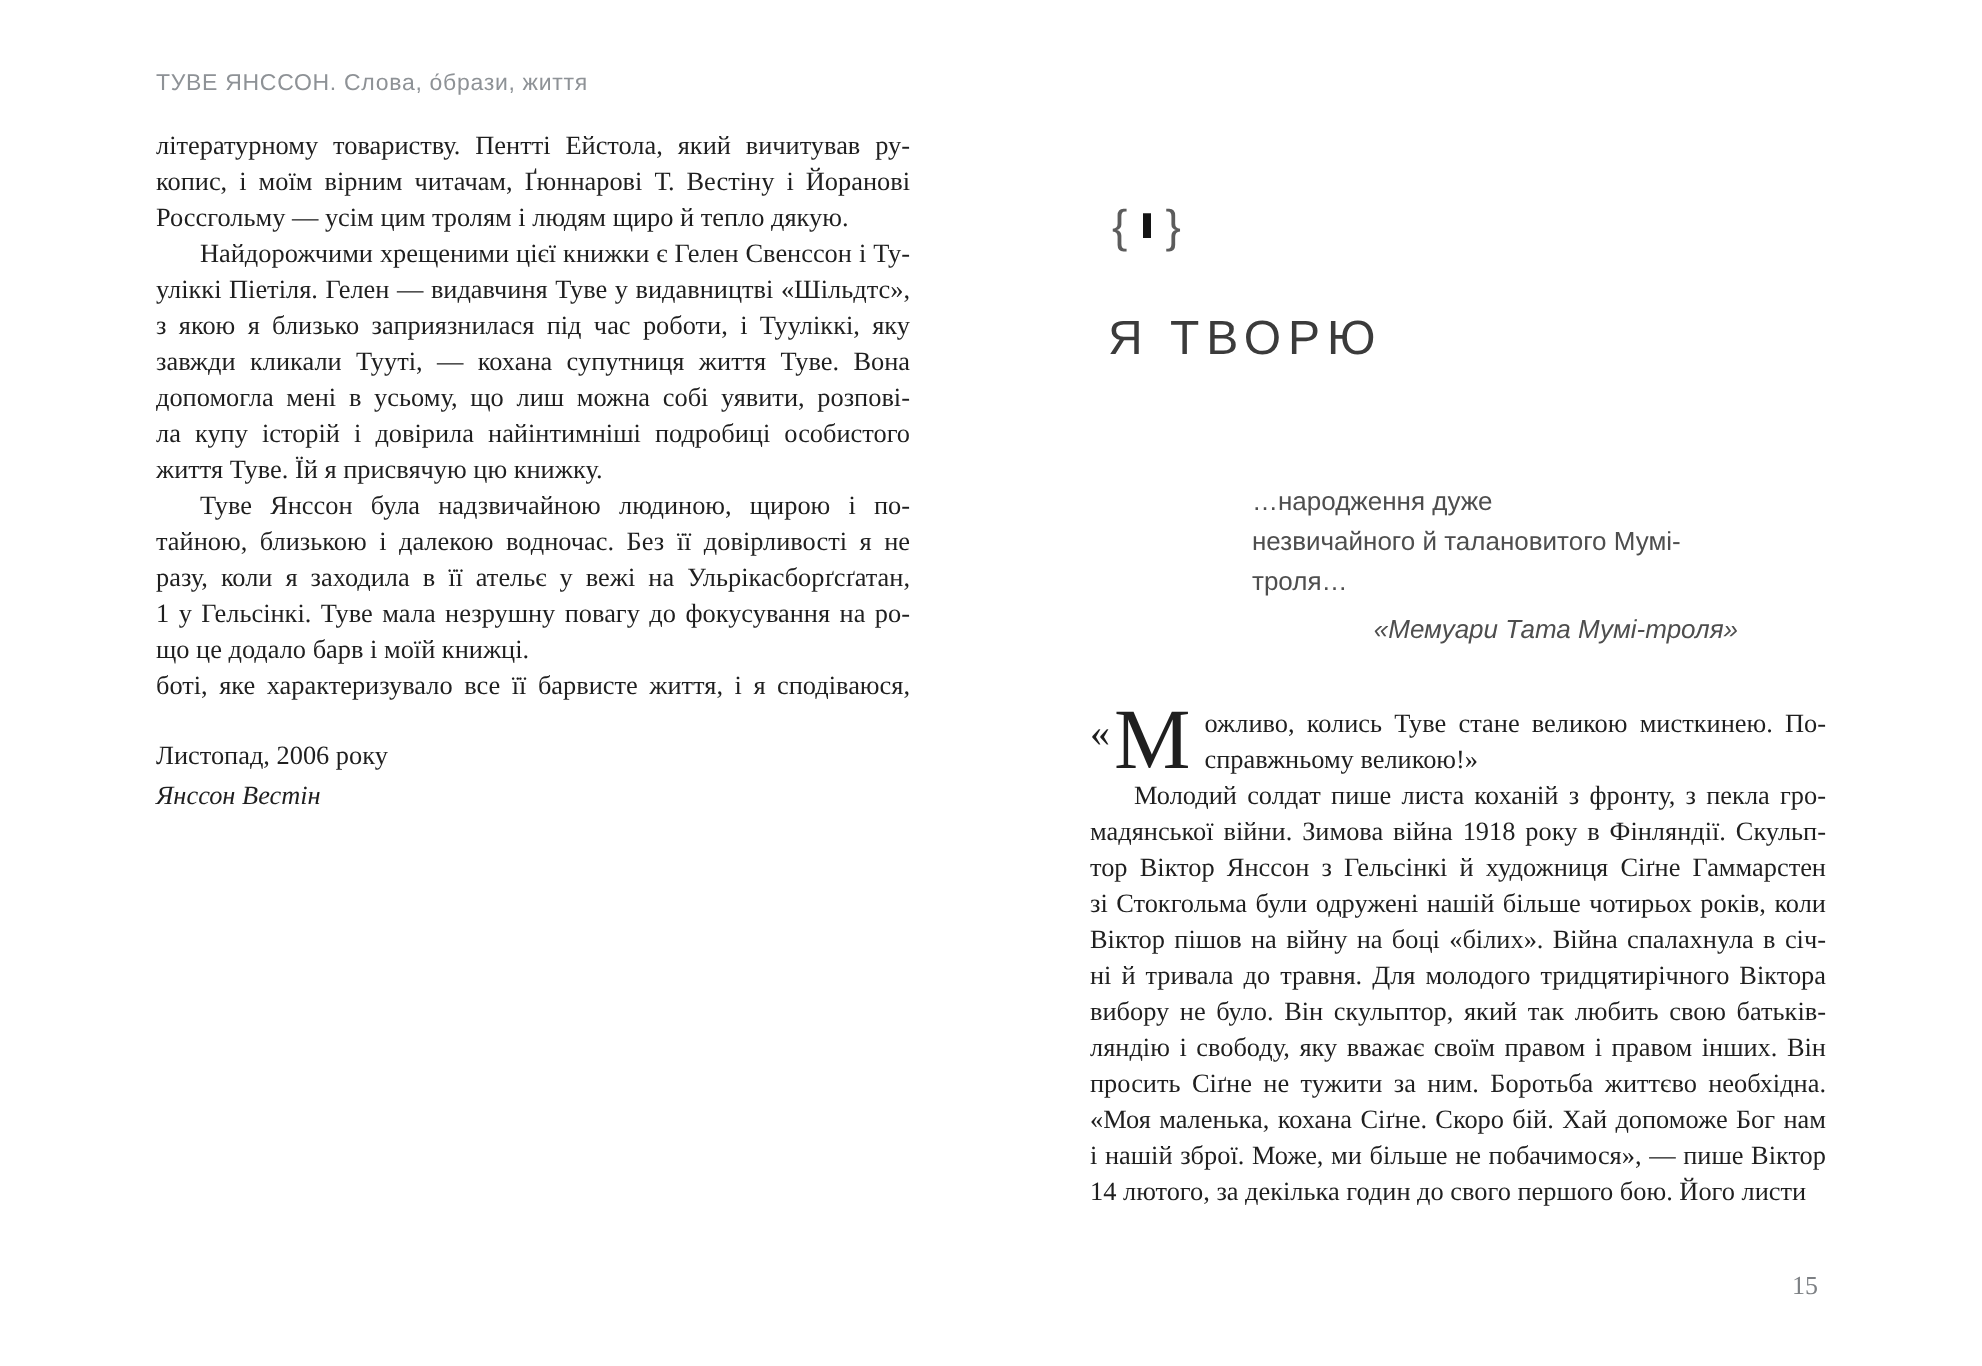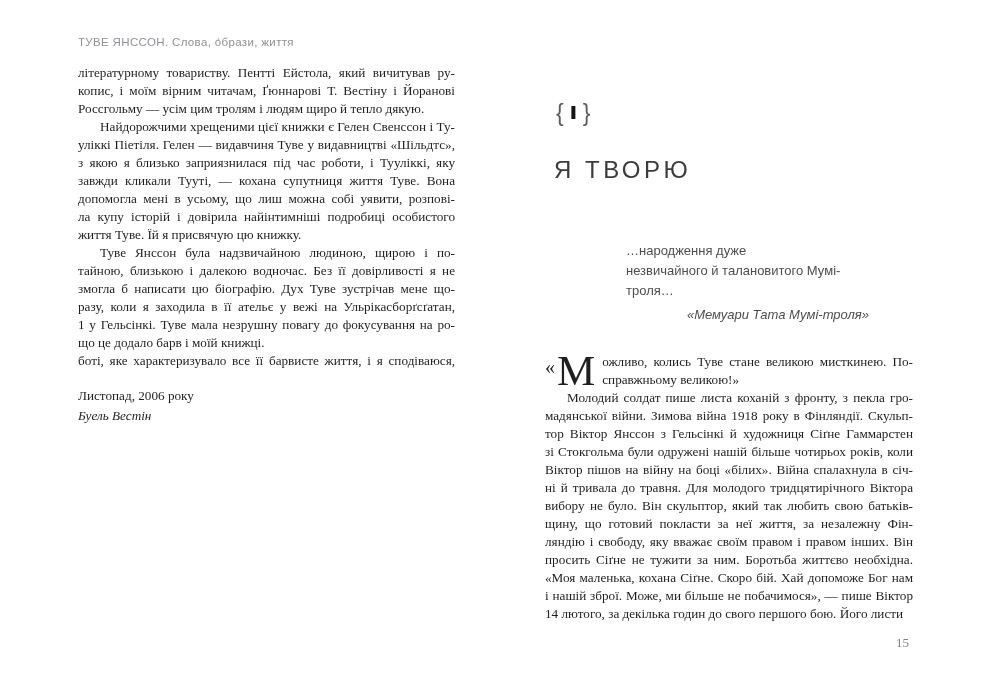--- a/index.html
+++ b/index.html
@@ -134,29 +134,28 @@
       <div class="line">уліккі Піетіля. Гелен — видавчиня Туве у видавництві «Шільдтс»,</div>
       <div class="line">з якою я близько заприязнилася під час роботи, і Тууліккі, яку</div>
       <div class="line">завжди кликали Тууті, — кохана супутниця життя Туве. Вона</div>
       <div class="line">допомогла мені в усьому, що лиш можна собі уявити, розпові-</div>
       <div class="line">ла купу історій і довірила найінтимніші подробиці особистого</div>
       <div class="line line-last">життя Туве. Їй я присвячую цю книжку.</div>
     </div>
   <div>
       <div class="line indent">Туве Янссон була надзвичайною людиною, щирою і по-</div>
       <div class="line">тайною, близькою і далекою водночас. Без її довірливості я не</div>
-      <div class="line">змогла б написати цю біографію. Дух Туве зустрічав мене що-</div>
       <div class="line">разу, коли я заходила в її ательє у вежі на Ульрікасборґсґатан,</div>
       <div class="line">1 у Гельсінкі. Туве мала незрушну повагу до фокусування на ро-</div>
       <div class="line line-last">що це додало барв і моїй книжці.</div>
       <div class="line">боті, яке характеризувало все її барвисте життя, і я сподіваюся,</div>
     </div>
   <div class="closing">
     <div>Листопад, 2006 року</div>
-    <div class="signature">Буель Вестін</div>
+    <div class="signature">Янссон Вестін</div>
   </div>
 </div>
 
 <div class="abs chapter-mark">
   <span class="brace">{</span>
   <span class="numeral">I</span>
   <span class="brace">}</span>
 </div>
 
 <div class="abs chapter-title">Я ТВОРЮ</div>
@@ -181,21 +180,20 @@
       </div>
   </div>
   <div>
       <div class="line indent">Молодий солдат пише листа коханій з фронту, з пекла гро-</div>
       <div class="line">мадянської війни. Зимова війна 1918 року в Фінляндії. Скульп-</div>
       <div class="line">тор Віктор Янссон з Гельсінкі й художниця Сіґне Гаммарстен</div>
       <div class="line">зі Стокгольма були одружені нашій більше чотирьох років, коли</div>
       <div class="line">Віктор пішов на війну на боці «білих». Війна спалахнула в січ-</div>
       <div class="line">ні й тривала до травня. Для молодого тридцятирічного Віктора</div>
       <div class="line">вибору не було. Він скульптор, який так любить свою батьків-</div>
-      <div class="line">щину, що готовий покласти за неї життя, за незалежну Фін-</div>
       <div class="line">ляндію і свободу, яку вважає своїм правом і правом інших. Він</div>
       <div class="line">просить Сіґне не тужити за ним. Боротьба життєво необхідна.</div>
       <div class="line">«Моя маленька, кохана Сіґне. Скоро бій. Хай допоможе Бог нам</div>
       <div class="line">і нашій зброї. Може, ми більше не побачимося», — пише Віктор</div>
       <div class="line line-last">14 лютого, за декілька годин до свого першого бою. Його листи</div>
     </div>
 </div>
 
 <div class="abs page-number">15</div>
 

